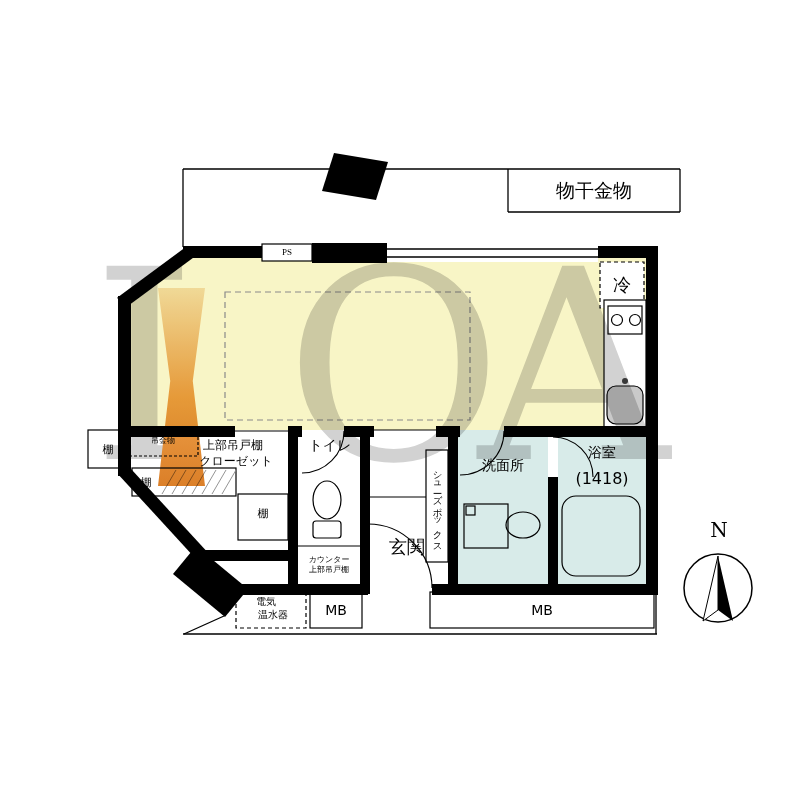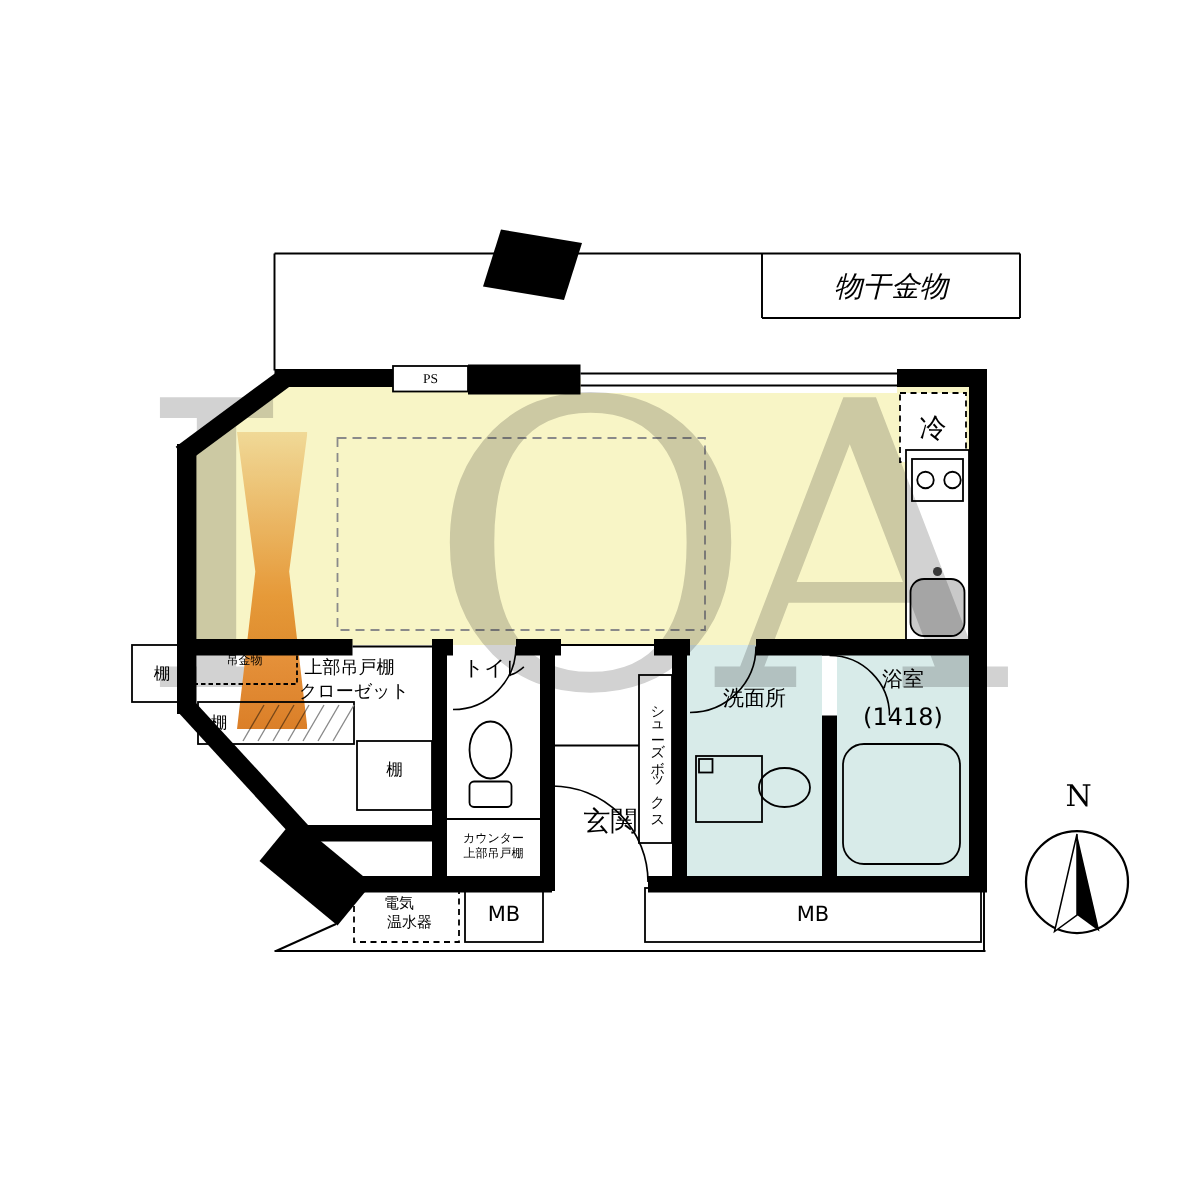--- a/index.html
+++ b/index.html
@@ -16,21 +16,21 @@
   .wm-a{left:478px;top:235px;}
   .wm-orange{position:absolute;left:158px;top:288px;width:47px;height:198px;
              background:linear-gradient(to bottom,#f7e2c2 0%,#eda049 55%,#db7f28 100%);
              clip-path:polygon(0 0,100% 0,74% 47%,100% 100%,0 100%,26% 47%);}
 
   
   .labels{position:absolute;inset:0;z-index:3;pointer-events:none;}
   .lbl{position:absolute;transform:translate(-50%,-50%);color:#000;white-space:nowrap;
        font-family:"DejaVu Sans",sans-serif;}
   .l-balcony{left:436px;top:219px;font-size:21px;}
-  .l-laundry{left:594px;top:191px;font-size:19px;font-style:italic;}
+  .l-laundry{left:594px;top:191px;font-size:19px;}
   .l-ldk1{left:404px;top:334px;font-size:33px;letter-spacing:2px;}
   .l-ldk2{left:404px;top:374px;font-size:33px;}
   .l-ps{left:287px;top:252px;font-size:9px;font-family:Liberation Serif, serif;}
   .l-fridge{left:622px;top:285px;font-size:18px;}
   .l-wic1{left:233px;top:445px;font-size:12px;}
   .l-wic2{left:236px;top:461px;font-size:12px;}
   .l-hanger{left:163px;top:440px;font-size:8px;}
   .l-shelf-left{left:108px;top:449px;font-size:11px;}
   .l-shelf-mid{left:146px;top:482px;font-size:11px;}
   .l-shelf-lower{left:263px;top:513px;font-size:11px;}

